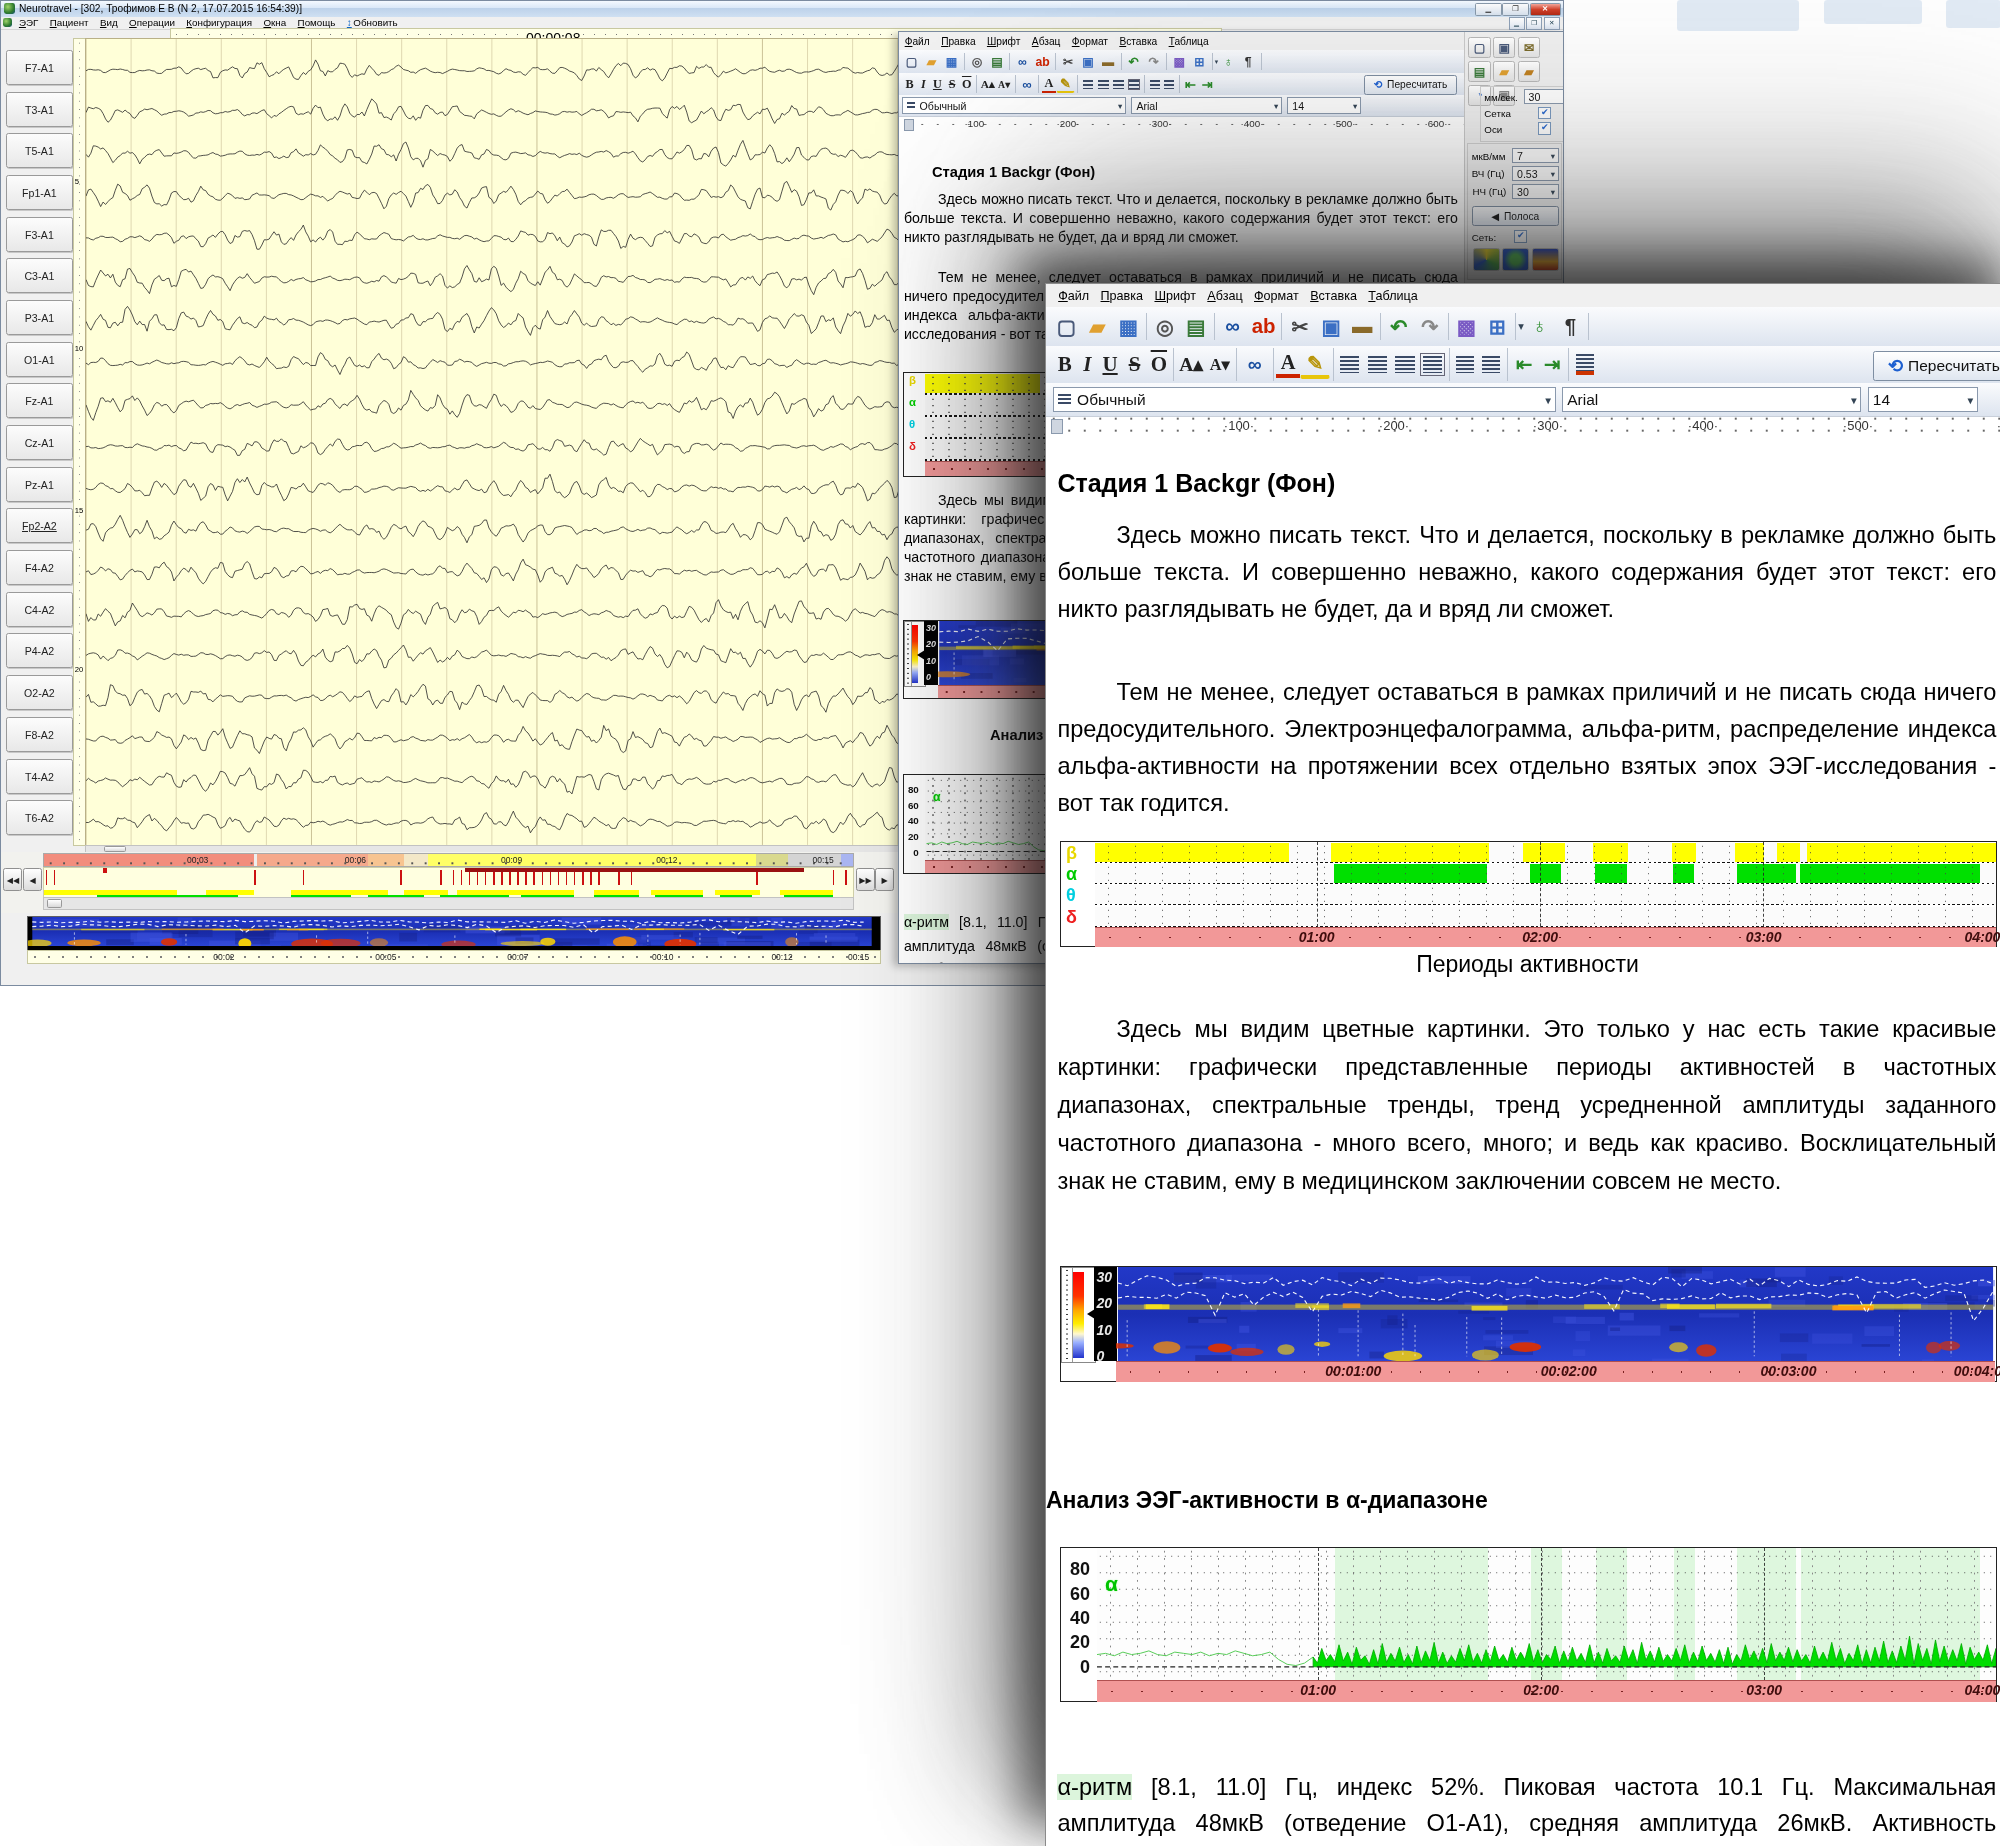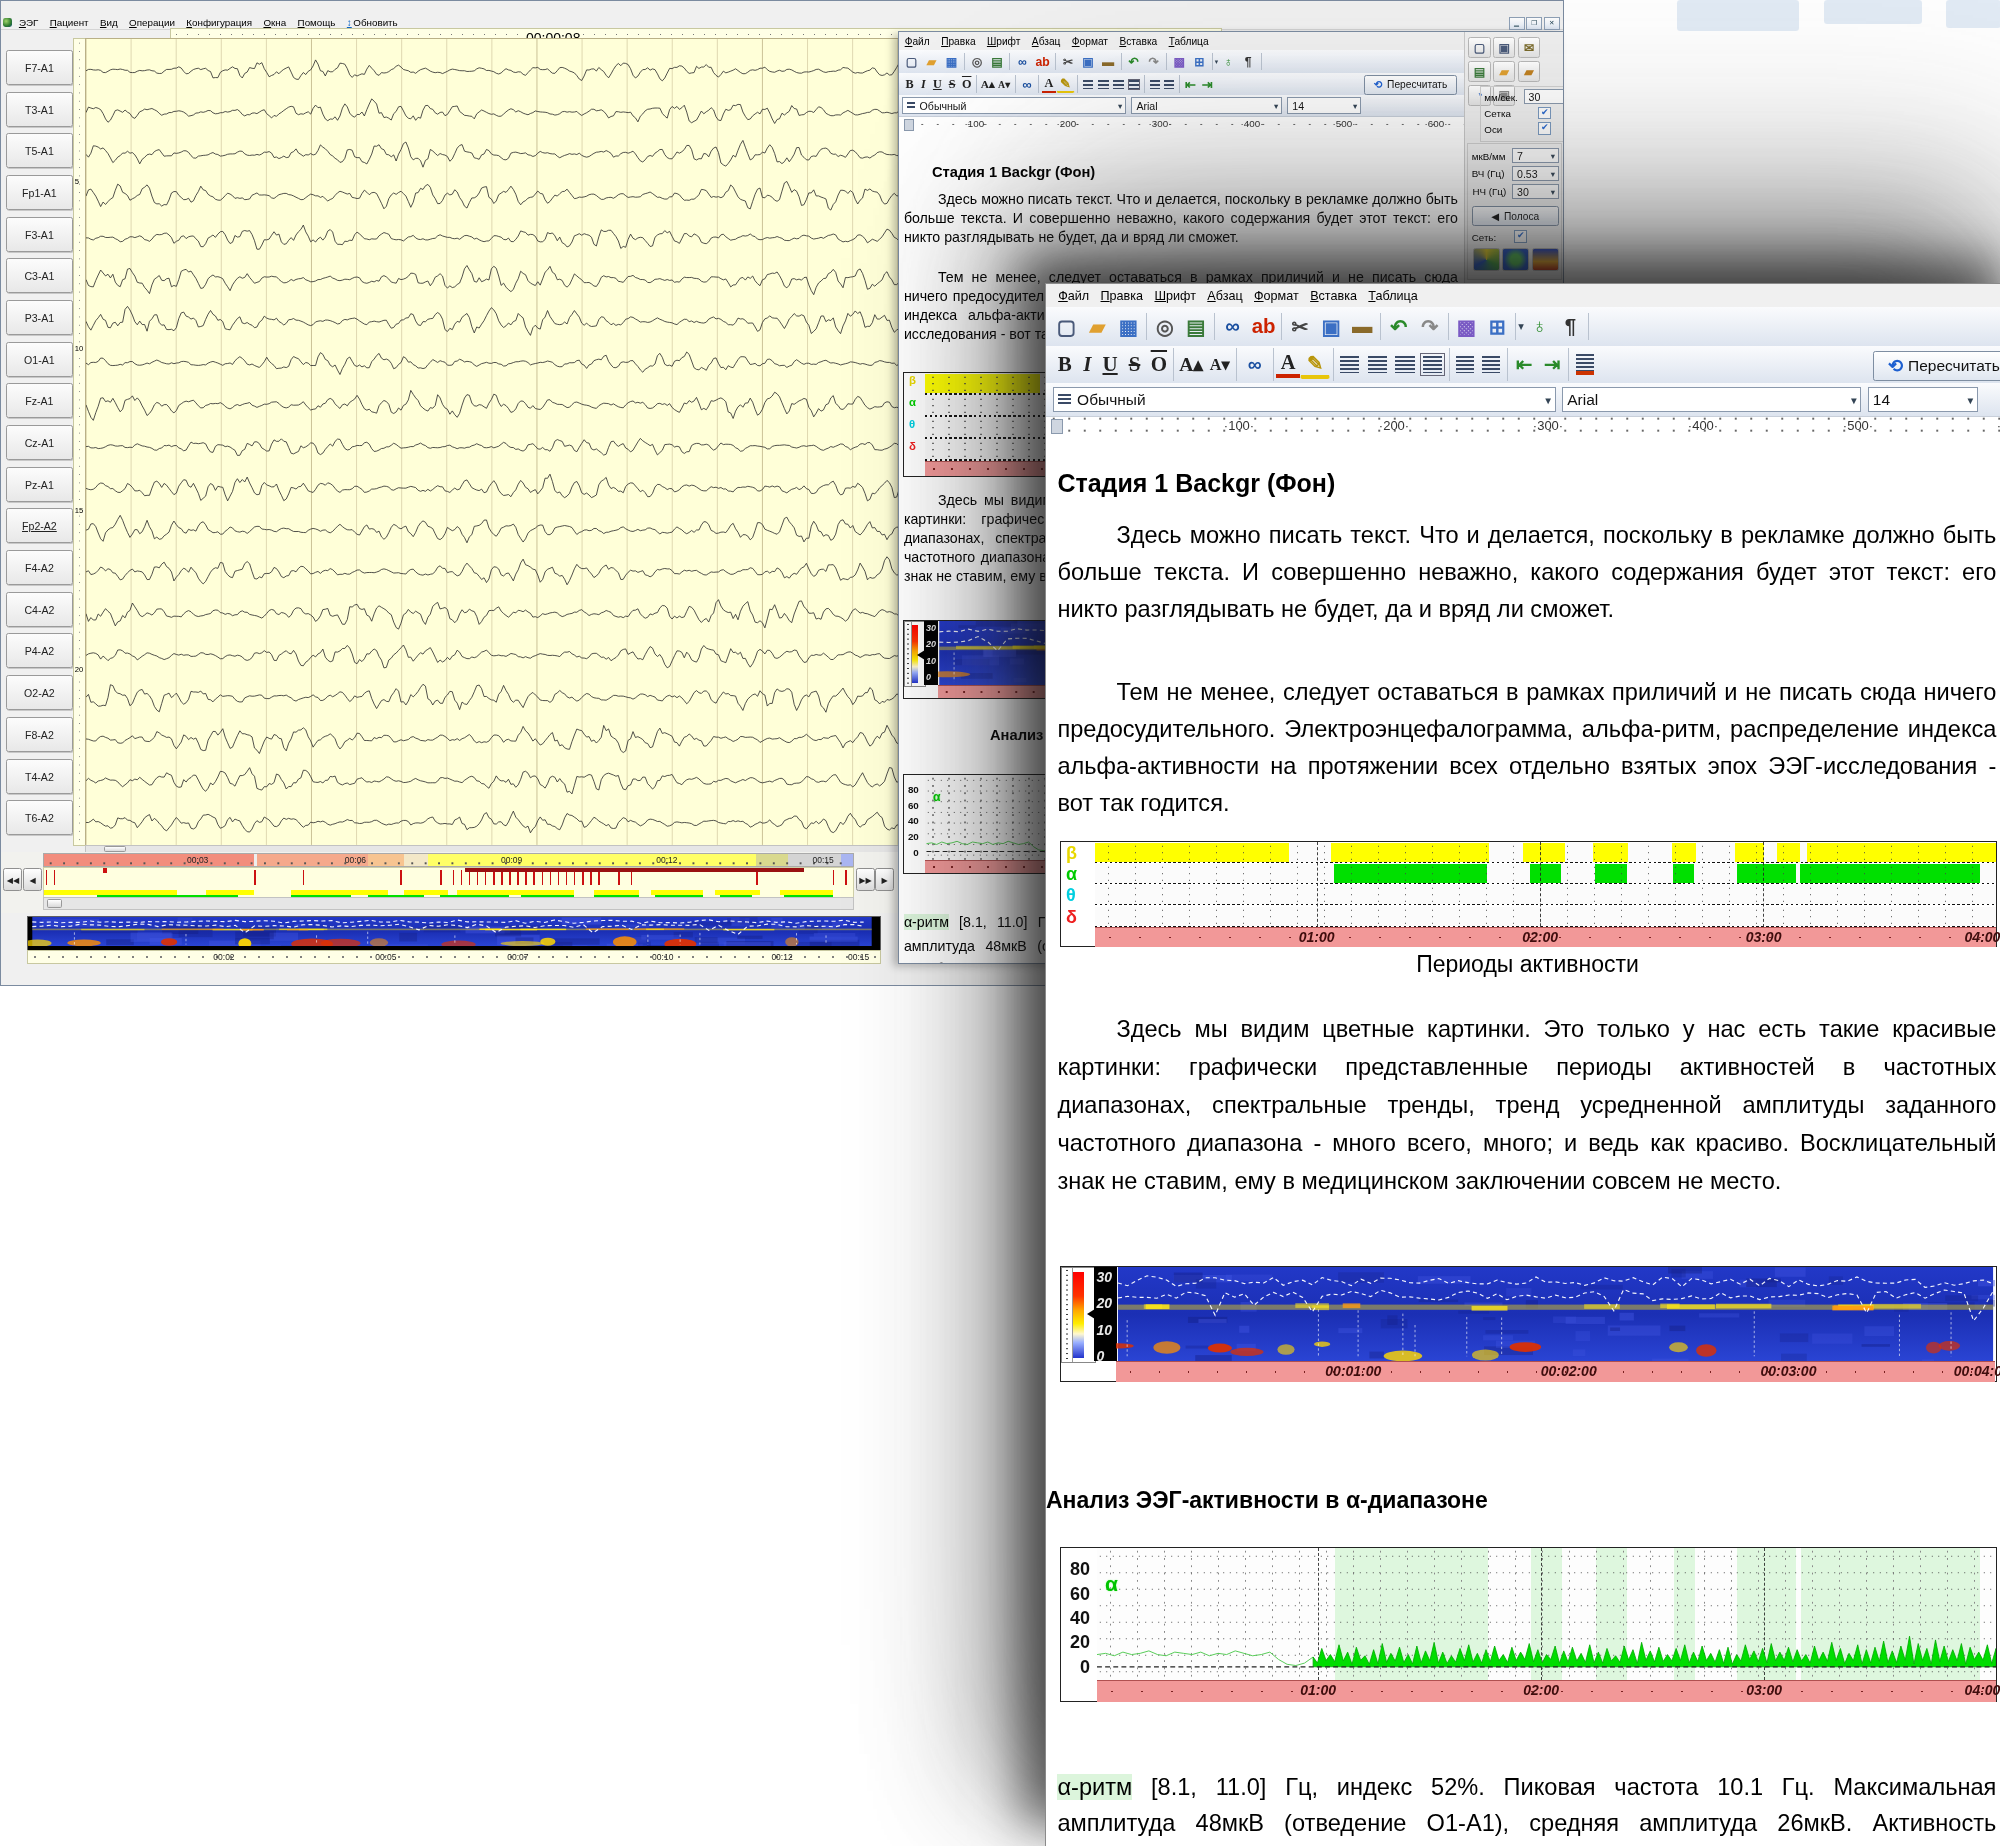--- a/index.html
+++ b/index.html
@@ -116,20 +116,29 @@
   svg{display:block}
 </style>
 </head>
 <body>
 
 <div class="ghost" style="left:1677px;top:0;width:122px;height:31px"></div>
 <div class="ghost" style="left:1824px;top:0;width:98px;height:24.4px"></div>
 <div class="ghost" style="left:1946px;top:0;width:55px;height:28px"></div>
 
 <div id="mainwin" class="window" style="left:0;top:0;width:1562px;height:984px">
+  <div class="titlebar">
+    <span class="appicon"></span>
+    <span>Neurotravel - [302, Трофимов Е В (N 2, 17.07.2015 16:54:39)]</span>
+    <div class="winbtns">
+      <span class="wbtn">▁</span>
+      <span class="wbtn">❐</span>
+      <span class="wbtn close">✕</span>
+    </div>
+  </div>
   <div class="menubar" style="top:15.5px">
     <span class="appicon" style="width:9px;height:9px"></span>
     <span id="mainmenu" style="display:flex">
         <span class="mitem">ЭЭГ</span>
         <span class="mitem">Пациент</span>
         <span class="mitem">Вид</span>
         <span class="mitem">Операции</span>
         <span class="mitem">Конфигурация</span>
         <span class="mitem">Окна</span>
         <span class="mitem">Помощь</span>

